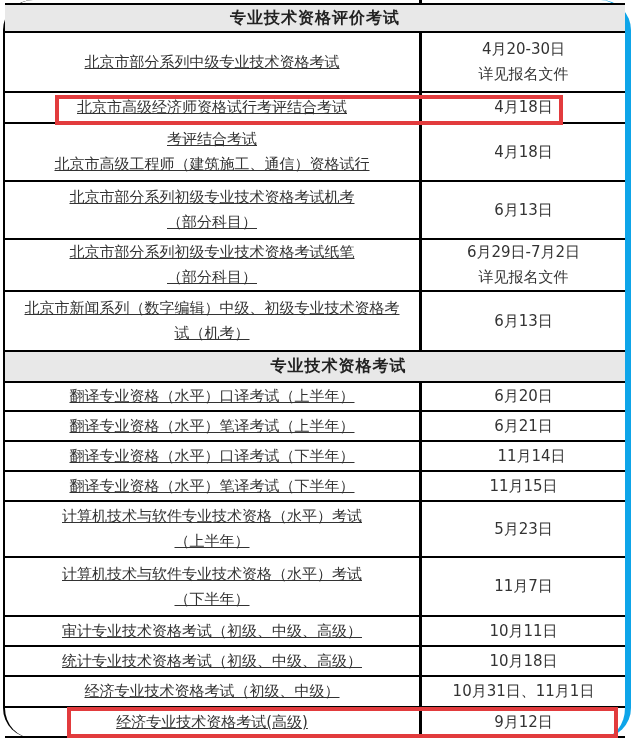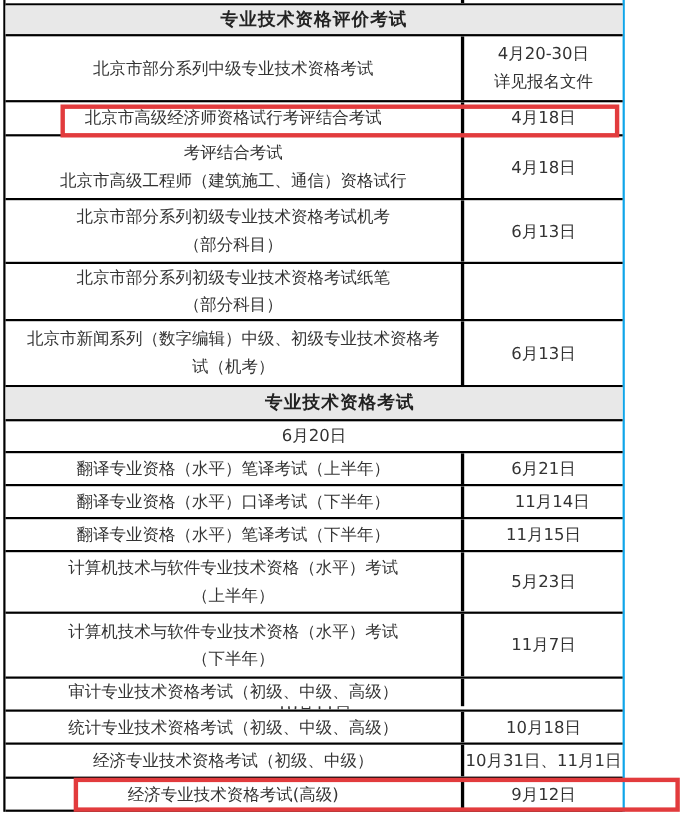--- a/index.html
+++ b/index.html
@@ -6,34 +6,35 @@
   html, body { background: #ffffff; }
   body {
     width: 635px; height: 743px;
     position: relative;
     font-family: "DejaVu Sans", "Liberation Sans", sans-serif;
     color: #333333;
     overflow: hidden;
   }
   .tbl {
     position: absolute; left: 3px; top: 0;
-    width: 565px;
+    width: 628px;
     border-left: 2px solid #000;
-    border-right: 2px solid #0ea5e9;
+    border-right: 6px solid #0ea5e9;
     background: #fff;
+    border-radius: 30px;
   }
   .row { display: flex; border-bottom: 2px solid #000; overflow: hidden; }
   .cell {
     display: flex; flex-direction: column;
     justify-content: center; align-items: center;
     text-align: center;
     font-size: 15px; line-height: 25px;
     overflow: hidden;
   }
-  .cell.name { width: 417px; border-right: 3px solid #000; padding: 0 12px; }
+  .cell.name { width: 417px; border-right: 3px solid #000; padding: 0 12px; text-decoration: underline; }
   .cell.date { flex: 1; }
   .row.header {
     display: flex; align-items: center; justify-content: center;
     background: var(--header-bg, #e8e8e8);
     font-weight: bold; font-size: 16px;
     color: #222;
     letter-spacing: 1px;
   }
   .line { display: block; }
   .hl {
@@ -80,41 +81,44 @@
     </div>
     <div class="row" style="height: 58px; justify-content: flex-end;">
       <div class="cell name">
         <span class="line">北京市部分系列初级专业技术资格考试机考</span>
         <span class="line">（部分科目）</span>
       </div>
       <div class="cell date">
         <span class="line">6月13日</span>
       </div>
     </div>
-    <div class="row" style="height: 52px; flex-direction: column;">
+    <div class="row" style="height: 52px;">
       <div class="cell name">
         <span class="line">北京市部分系列初级专业技术资格考试纸笔</span>
         <span class="line">（部分科目）</span>
       </div>
       <div class="cell date">
         <span class="line">6月29日-7月2日</span>
         <span class="line">详见报名文件</span>
       </div>
     </div>
     <div class="row" style="height: 60px;">
       <div class="cell name">
         <span class="line">北京市新闻系列（数字编辑）中级、初级专业技术资格考</span>
         <span class="line">试（机考）</span>
       </div>
       <div class="cell date">
         <span class="line">6月13日</span>
       </div>
     </div>
     <div class="row header" style="height: 31px; padding-left: 47px;">专业技术资格考试</div>
     <div class="row" style="height: 29px;">
+      <div class="cell name">
+        <span class="line">翻译专业资格（水平）口译考试（上半年）</span>
+      </div>
       <div class="cell date">
         <span class="line">6月20日</span>
       </div>
     </div>
     <div class="row" style="height: 30px;">
       <div class="cell name">
         <span class="line">翻译专业资格（水平）笔译考试（上半年）</span>
       </div>
       <div class="cell date">
         <span class="line">6月21日</span>
@@ -147,21 +151,21 @@
     </div>
     <div class="row" style="height: 59px;">
       <div class="cell name">
         <span class="line">计算机技术与软件专业技术资格（水平）考试</span>
         <span class="line">（下半年）</span>
       </div>
       <div class="cell date">
         <span class="line">11月7日</span>
       </div>
     </div>
-    <div class="row" style="height: 30px; flex-direction: column;">
+    <div class="row" style="height: 30px;">
       <div class="cell name">
         <span class="line">审计专业技术资格考试（初级、中级、高级）</span>
       </div>
       <div class="cell date">
         <span class="line">10月11日</span>
       </div>
     </div>
     <div class="row" style="height: 30px; justify-content: space-between;">
       <div class="cell name">
         <span class="line">统计专业技术资格考试（初级、中级、高级）</span>

